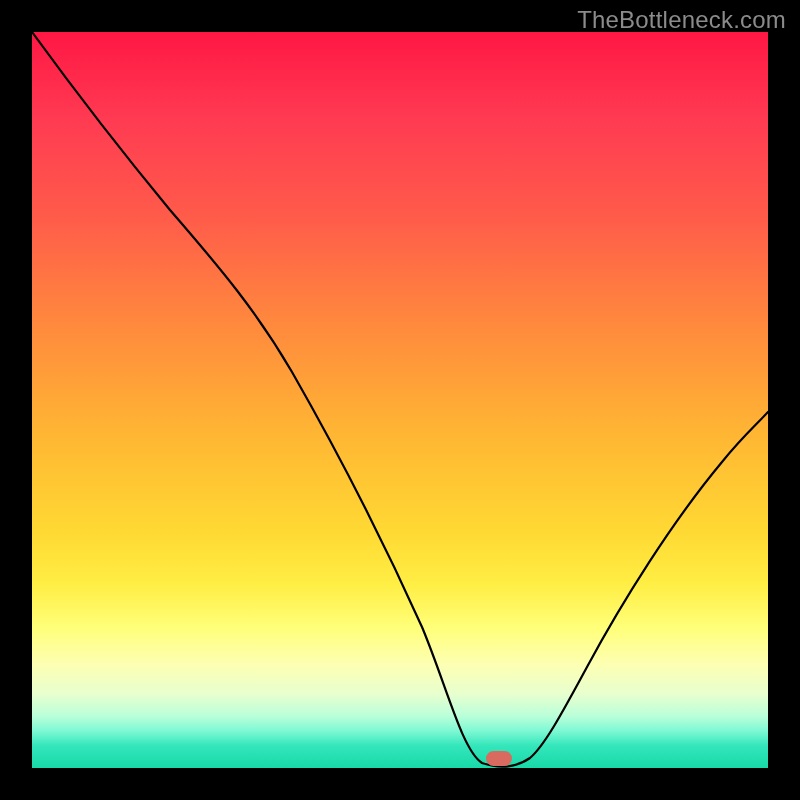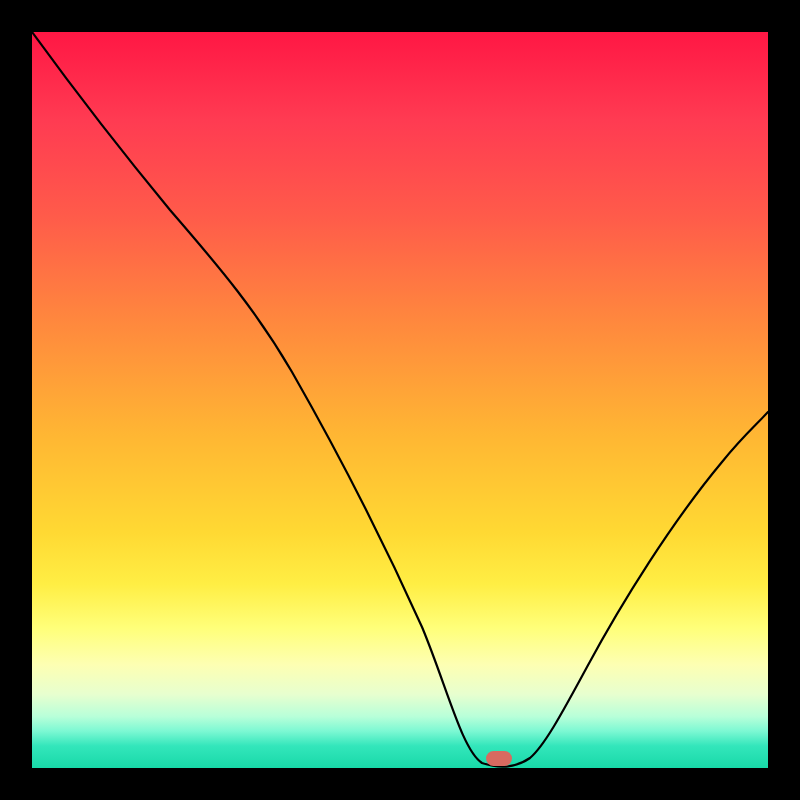--- a/index.html
+++ b/index.html
@@ -56,20 +56,21 @@
   font-weight: 500;
   color: #8b8b8b;
   letter-spacing: 0.2px;
   user-select: none;
 }
 </style>
 </head>
 <body>
 <div class="frame">
 
+  <div class="watermark">TheBottleneck.com</div>
 
   <div class="plot-area">
     <svg class="curve-svg" viewBox="0 0 736 736" preserveAspectRatio="none">
       <path class="curve-path" d="M 0 0
            C 40 55, 90 120, 138 178
            C 190 238, 225 280, 260 340
            C 300 410, 345 495, 390 595
            C 415 655, 430 718, 450 731
            C 468 737, 485 735, 498 726
            C 512 714, 528 685, 555 635

